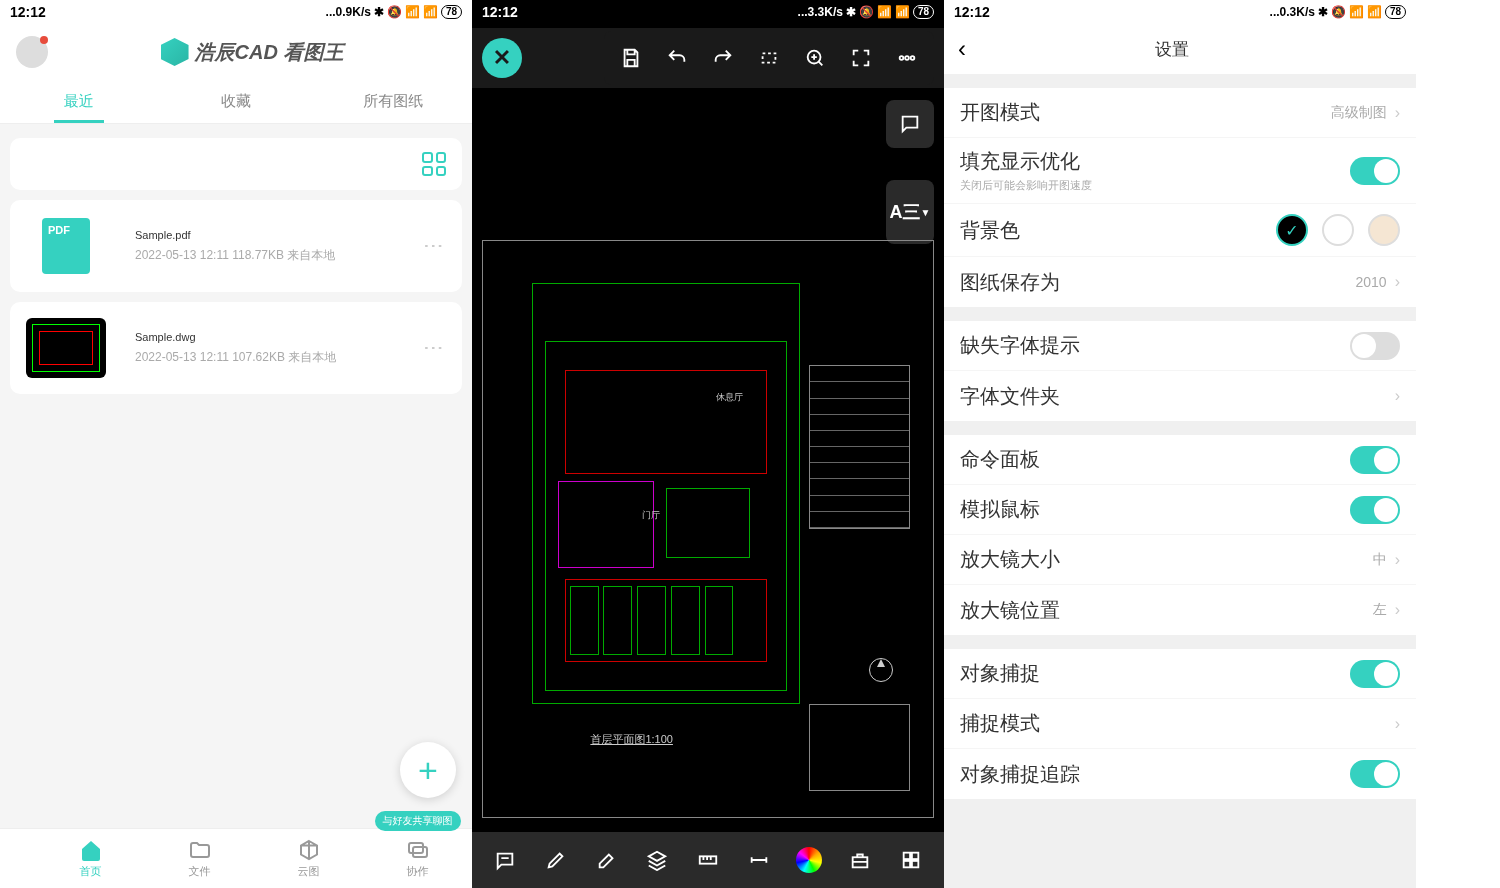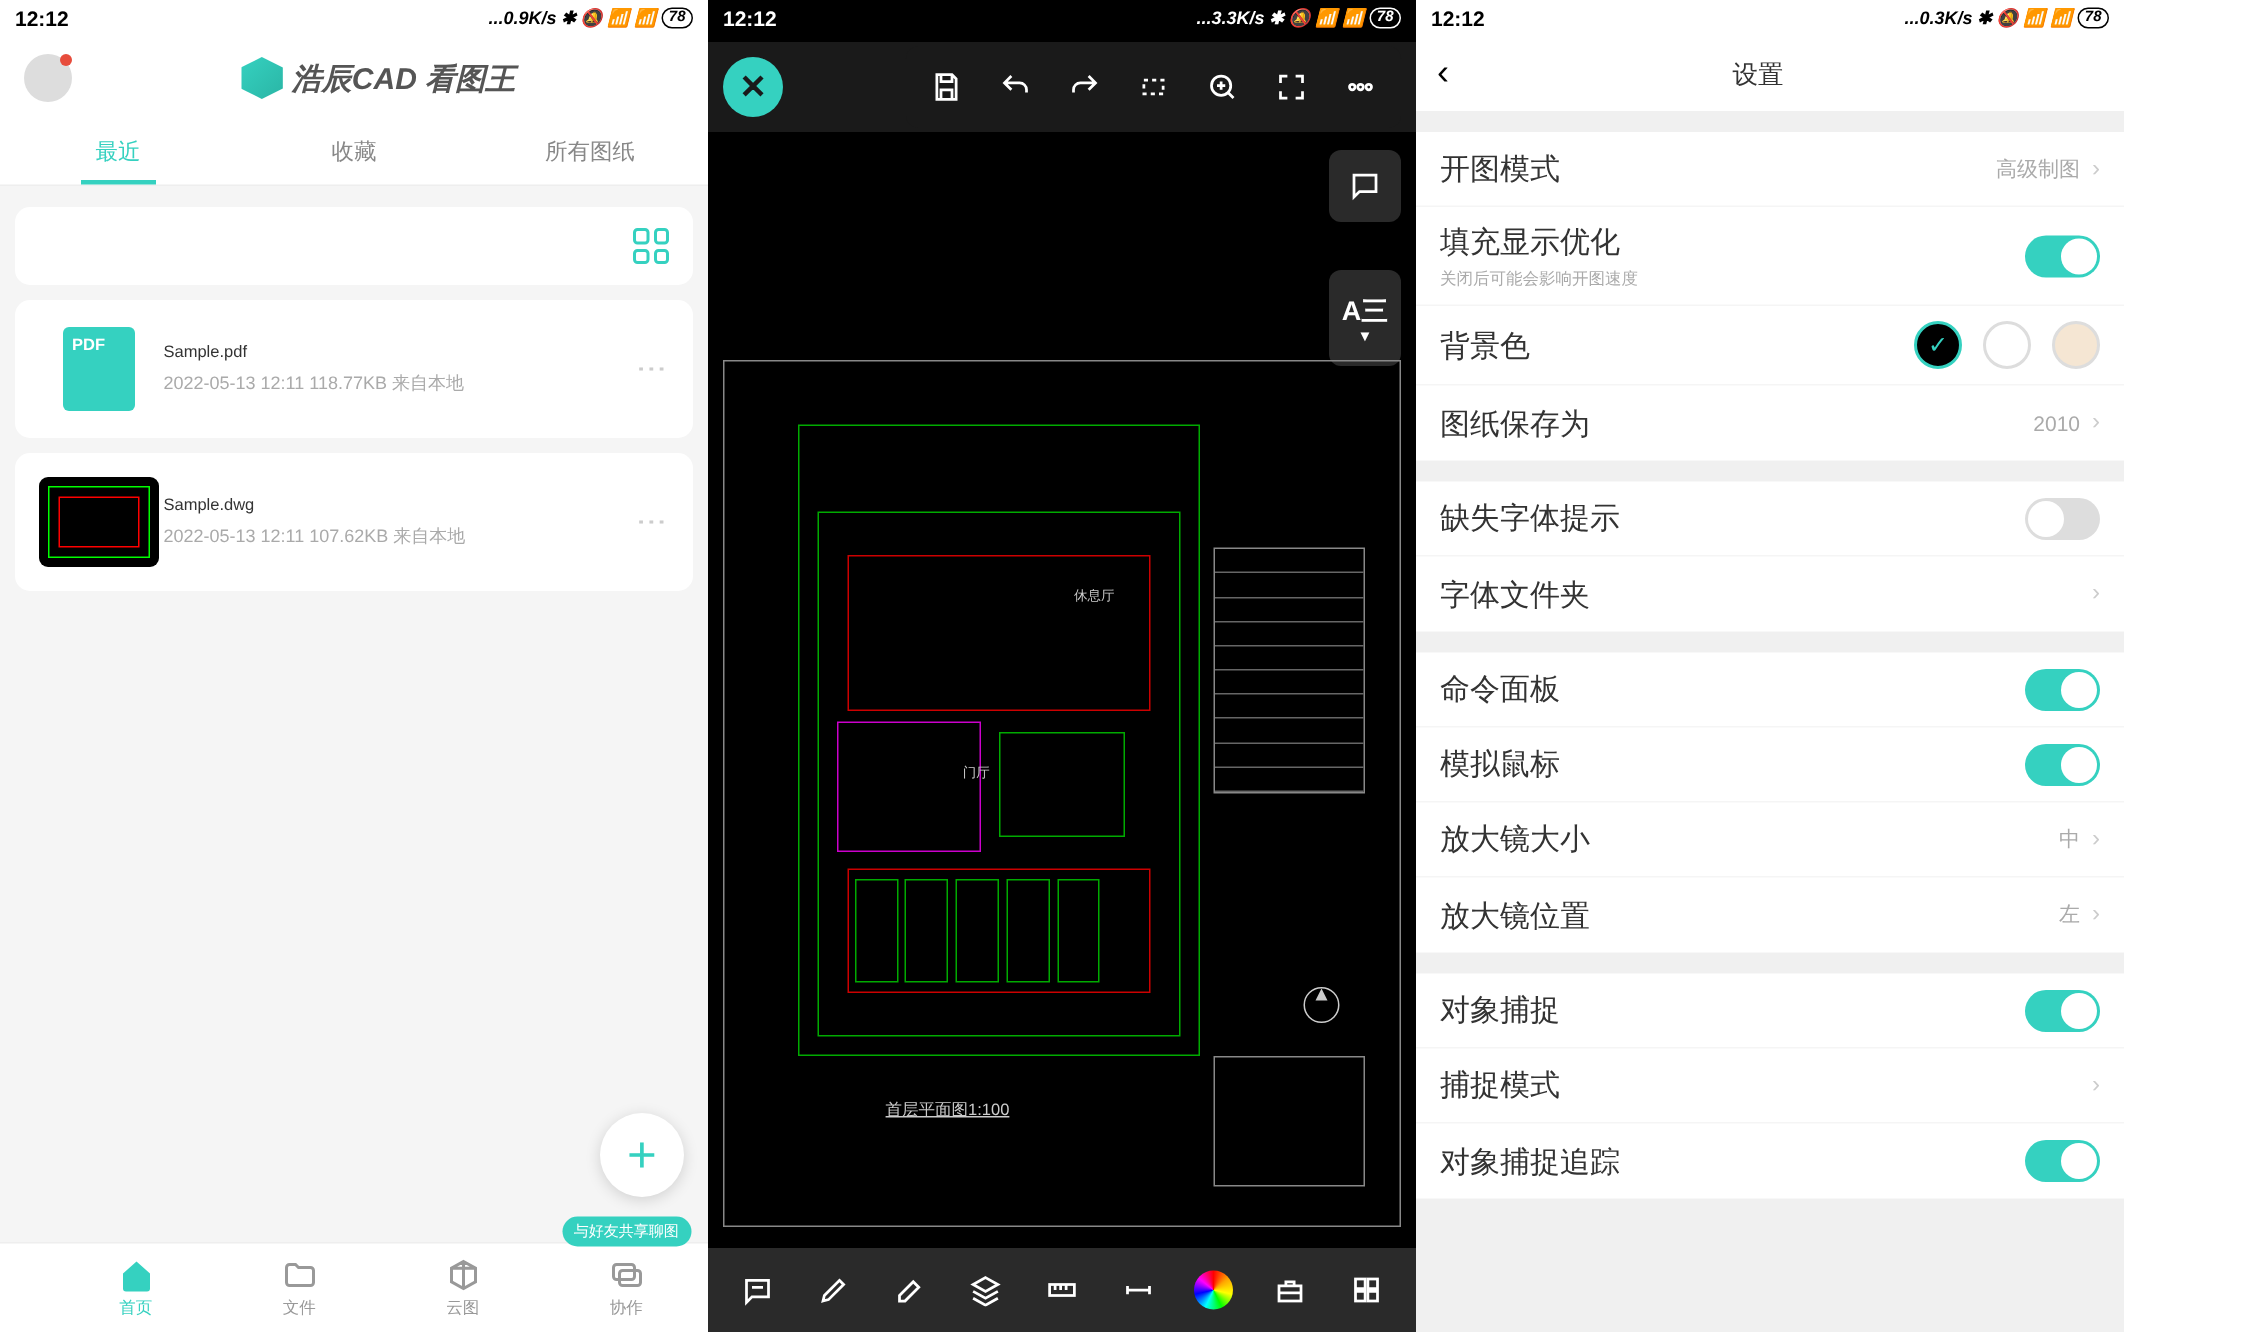--- a/index.html
+++ b/index.html
@@ -3,39 +3,39 @@
 <meta charset="utf-8">
 <style>
 * { margin: 0; padding: 0; box-sizing: border-box; }
 body { font-family: -apple-system, "Segoe UI", sans-serif; width: 1500px; height: 888px; display: flex; background: #fff; overflow: hidden; }
 .screen { width: 472px; height: 888px; position: relative; flex-shrink: 0; }
 
 
 .status-bar { height: 24px; display: flex; justify-content: space-between; align-items: center; padding: 0 10px; font-size: 14px; font-weight: 600; }
 .status-bar.light { background: #fff; color: #000; }
 .status-bar.dark { background: #000; color: #fff; }
-.status-bar .right { display: flex; align-items: center; gap: 3px; font-size: 12px; font-style: italic; }
+.status-bar .right { display: flex; align-items: center; gap: 3px; font-size: 12px; }
 .batt { border: 1px solid currentColor; border-radius: 8px; padding: 0 4px; font-size: 10px; line-height: 12px; }
 
 
 .s1 { background: #f5f5f5; }
 .s1 .header { background: #fff; height: 56px; display: flex; align-items: center; padding: 0 16px; }
 .avatar { width: 32px; height: 32px; border-radius: 50%; background: #ddd; position: relative; }
 .avatar::after { content: ''; position: absolute; top: 0; right: 0; width: 8px; height: 8px; background: #e74c3c; border-radius: 50%; }
 .app-title { display: flex; align-items: center; gap: 6px; margin: 0 auto; }
 .app-logo { width: 28px; height: 28px; background: linear-gradient(135deg,#35d1c0,#2ab5a5); clip-path: polygon(50% 0,100% 25%,100% 75%,50% 100%,0 75%,0 25%); }
 .app-name { font-size: 20px; font-weight: 700; color: #555; font-style: italic; }
 .tabs { background: #fff; display: flex; height: 44px; border-bottom: 1px solid #eee; }
 .tab { flex: 1; display: flex; align-items: center; justify-content: center; font-size: 15px; color: #888; position: relative; }
 .tab.active { color: #35d1c0; }
 .tab.active::after { content: ''; position: absolute; bottom: 0; left: 50%; transform: translateX(-50%); width: 50px; height: 3px; background: #35d1c0; }
 .search-card { background: #fff; margin: 14px 10px 10px; height: 52px; border-radius: 10px; display: flex; align-items: center; justify-content: flex-end; padding: 0 16px; }
 .grid-icon { width: 24px; height: 24px; display: grid; grid-template: 1fr 1fr / 1fr 1fr; gap: 3px; }
 .grid-icon span { border: 2px solid #35d1c0; border-radius: 3px; }
-.file-card { background: #fff; margin: 0 10px 10px; border-radius: 10px; padding: 16px; display: flex; align-items: center; gap: 3px; }
+.file-card { background: #fff; margin: 0 10px 10px; border-radius: 10px; padding: 16px; display: flex; align-items: center; gap: 29px; }
 .file-thumb { width: 80px; height: 60px; border-radius: 6px; flex-shrink: 0; display: flex; align-items: center; justify-content: center; }
 .file-thumb.pdf { background: transparent; }
 .pdf-badge { width: 48px; height: 56px; background: #35d1c0; border-radius: 4px 4px 4px 4px; position: relative; color: #fff; font-size: 11px; font-weight: 700; display: flex; align-items: flex-start; padding: 6px; }
 .file-thumb.dwg { background: #000; position: relative; overflow: hidden; }
 .dwg-lines { position: absolute; inset: 6px; border: 1px solid #0f0; }
 .dwg-lines::before { content: ''; position: absolute; inset: 6px; border: 1px solid #f00; }
 .file-info { flex: 1; }
 .file-name { font-size: 11px; color: #333; margin-bottom: 6px; }
 .file-meta { font-size: 12px; color: #aaa; }
 .file-more { color: #ccc; font-size: 20px; writing-mode: vertical-lr; }
@@ -47,21 +47,21 @@
 .nav-tooltip { position: absolute; top: -18px; background: #35d1c0; color: #fff; font-size: 10px; padding: 3px 8px; border-radius: 10px; white-space: nowrap; }
 
 
 .s2 { background: #000; }
 .s2 .toolbar-top { background: #1a1a1a; height: 60px; display: flex; align-items: center; padding: 0 10px; gap: 8px; margin-top: 4px; }
 .close-btn { width: 40px; height: 40px; border-radius: 50%; background: #35d1c0; display: flex; align-items: center; justify-content: center; font-size: 22px; color: #1a1a1a; font-weight: 700; }
 .toolbar-group { background: #1a1a1a; display: flex; gap: 4px; margin-left: auto; padding: 6px; border-radius: 8px; }
 .tool-btn { width: 42px; height: 42px; display: flex; align-items: center; justify-content: center; color: #fff; }
 .float-btn { position: absolute; right: 10px; width: 48px; height: 48px; background: #2a2a2a; border-radius: 8px; display: flex; align-items: center; justify-content: center; color: #fff; font-size: 18px; }
 .float-btn.chat { top: 100px; }
-.float-btn.text { top: 180px; flex-direction: column; height: 64px; font-weight: 700; }
+.float-btn.text { top: 180px; flex-direction: row; height: 64px; font-weight: 700; }
 .canvas { position: absolute; top: 240px; left: 10px; right: 10px; bottom: 70px; border: 1px solid #888; }
 .blueprint { position: absolute; inset: 15px; }
 .bp-outer { position: absolute; left: 8%; right: 28%; top: 5%; bottom: 18%; border: 1px solid #0a0; }
 .bp-inner { position: absolute; inset: 12px; border: 1px solid #0a0; margin-top: 45px; }
 .bp-room { position: absolute; border: 1px solid #0a0; }
 .bp-red { border-color: #c00; }
 .bp-mag { border-color: #c0c; }
 .bp-label { position: absolute; color: #ccc; font-size: 9px; }
 .bp-caption { position: absolute; bottom: 10%; left: 22%; color: #ccc; font-size: 11px; text-decoration: underline; }
 .bp-table { position: absolute; right: 2%; top: 20%; width: 24%; height: 30%; border: 1px solid #888; display: grid; grid-template-rows: repeat(10,1fr); }

